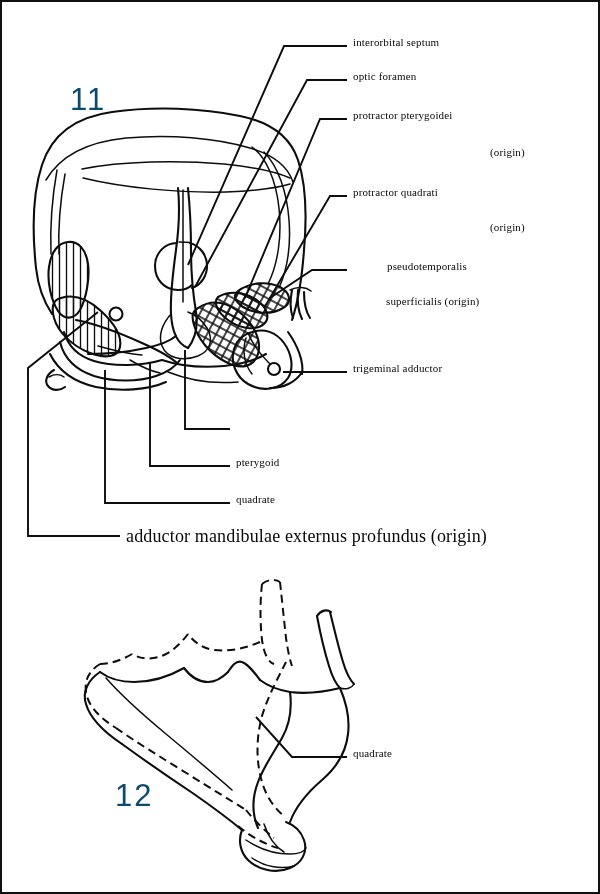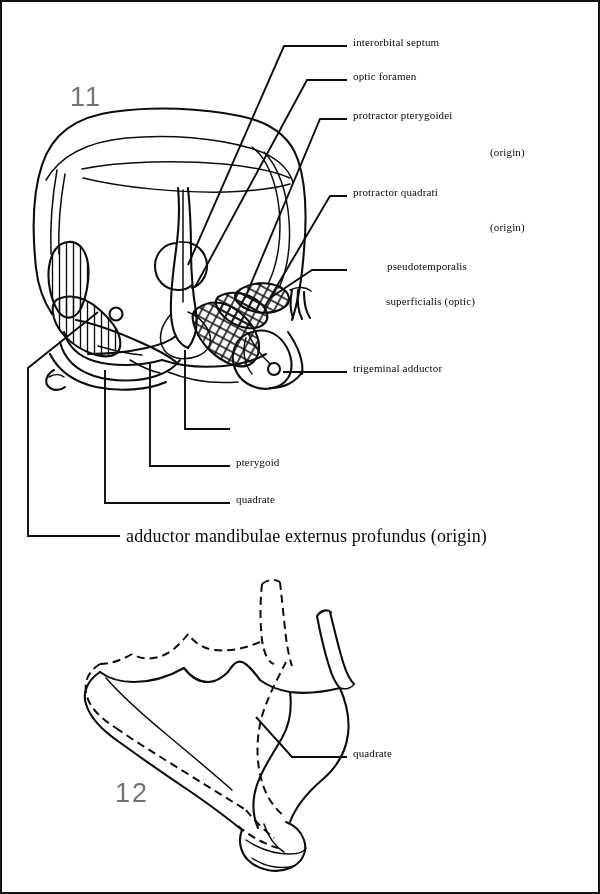--- a/index.html
+++ b/index.html
@@ -44,22 +44,22 @@
     white-space: nowrap;
     letter-spacing: 0.15px;
     pointer-events: auto;
   }
   .lbl.small {
     font-size: 18px;
   }
   .fignum {
     position: absolute;
     font-family: "Liberation Sans", sans-serif;
-    font-size: 27px;
-    color: #737373;
+    font-size: 31px;
+    color: #0c4a6e;
     letter-spacing: 2px;
     font-weight: 400;
     pointer-events: auto;
   }
   .ink-thin { fill: none; stroke: #0d0d0d; stroke-width: 1.5; stroke-linecap: round; stroke-linejoin: round; }
   .ink-med  { fill: none; stroke: #0d0d0d; stroke-width: 2.1; stroke-linecap: round; stroke-linejoin: round; }
   .leader   { fill: none; stroke: #0d0d0d; stroke-width: 1.9; stroke-linecap: butt; stroke-linejoin: miter; }
   .dashed   { fill: none; stroke: #0d0d0d; stroke-width: 2.0; stroke-linecap: butt;
               stroke-dasharray: 8 5; stroke-linejoin: round; }
   .hatch-v  { stroke: #0d0d0d; stroke-width: 1.35; }
@@ -367,21 +367,21 @@
     <div class="lbl" style="left:351px; top:107px;">protractor pterygoidei</div>
 
     <div class="lbl" style="left:488px; top:144px;">(origin)</div>
 
     <div class="lbl" style="left:351px; top:184px;">protractor quadrati</div>
 
     <div class="lbl" style="left:488px; top:219px;">(origin)</div>
 
     <div class="lbl" style="left:351px; top:258px;margin-left:34px;">pseudotemporalis</div>
 
-    <div class="lbl" style="left:384px; top:293px;">superficialis (optic)</div>
+    <div class="lbl" style="left:384px; top:293px;">superficialis (origin)</div>
 
     <div class="lbl" style="left:351px; top:360px;">trigeminal adductor</div>
 
 
     <div class="lbl" style="left:234px; top:454px;">pterygoid</div>
 
     <div class="lbl" style="left:234px; top:491px;">quadrate</div>
 
     <div class="lbl small" style="left:124px; top:524px;">adductor mandibulae externus profundus (origin)</div>
 

